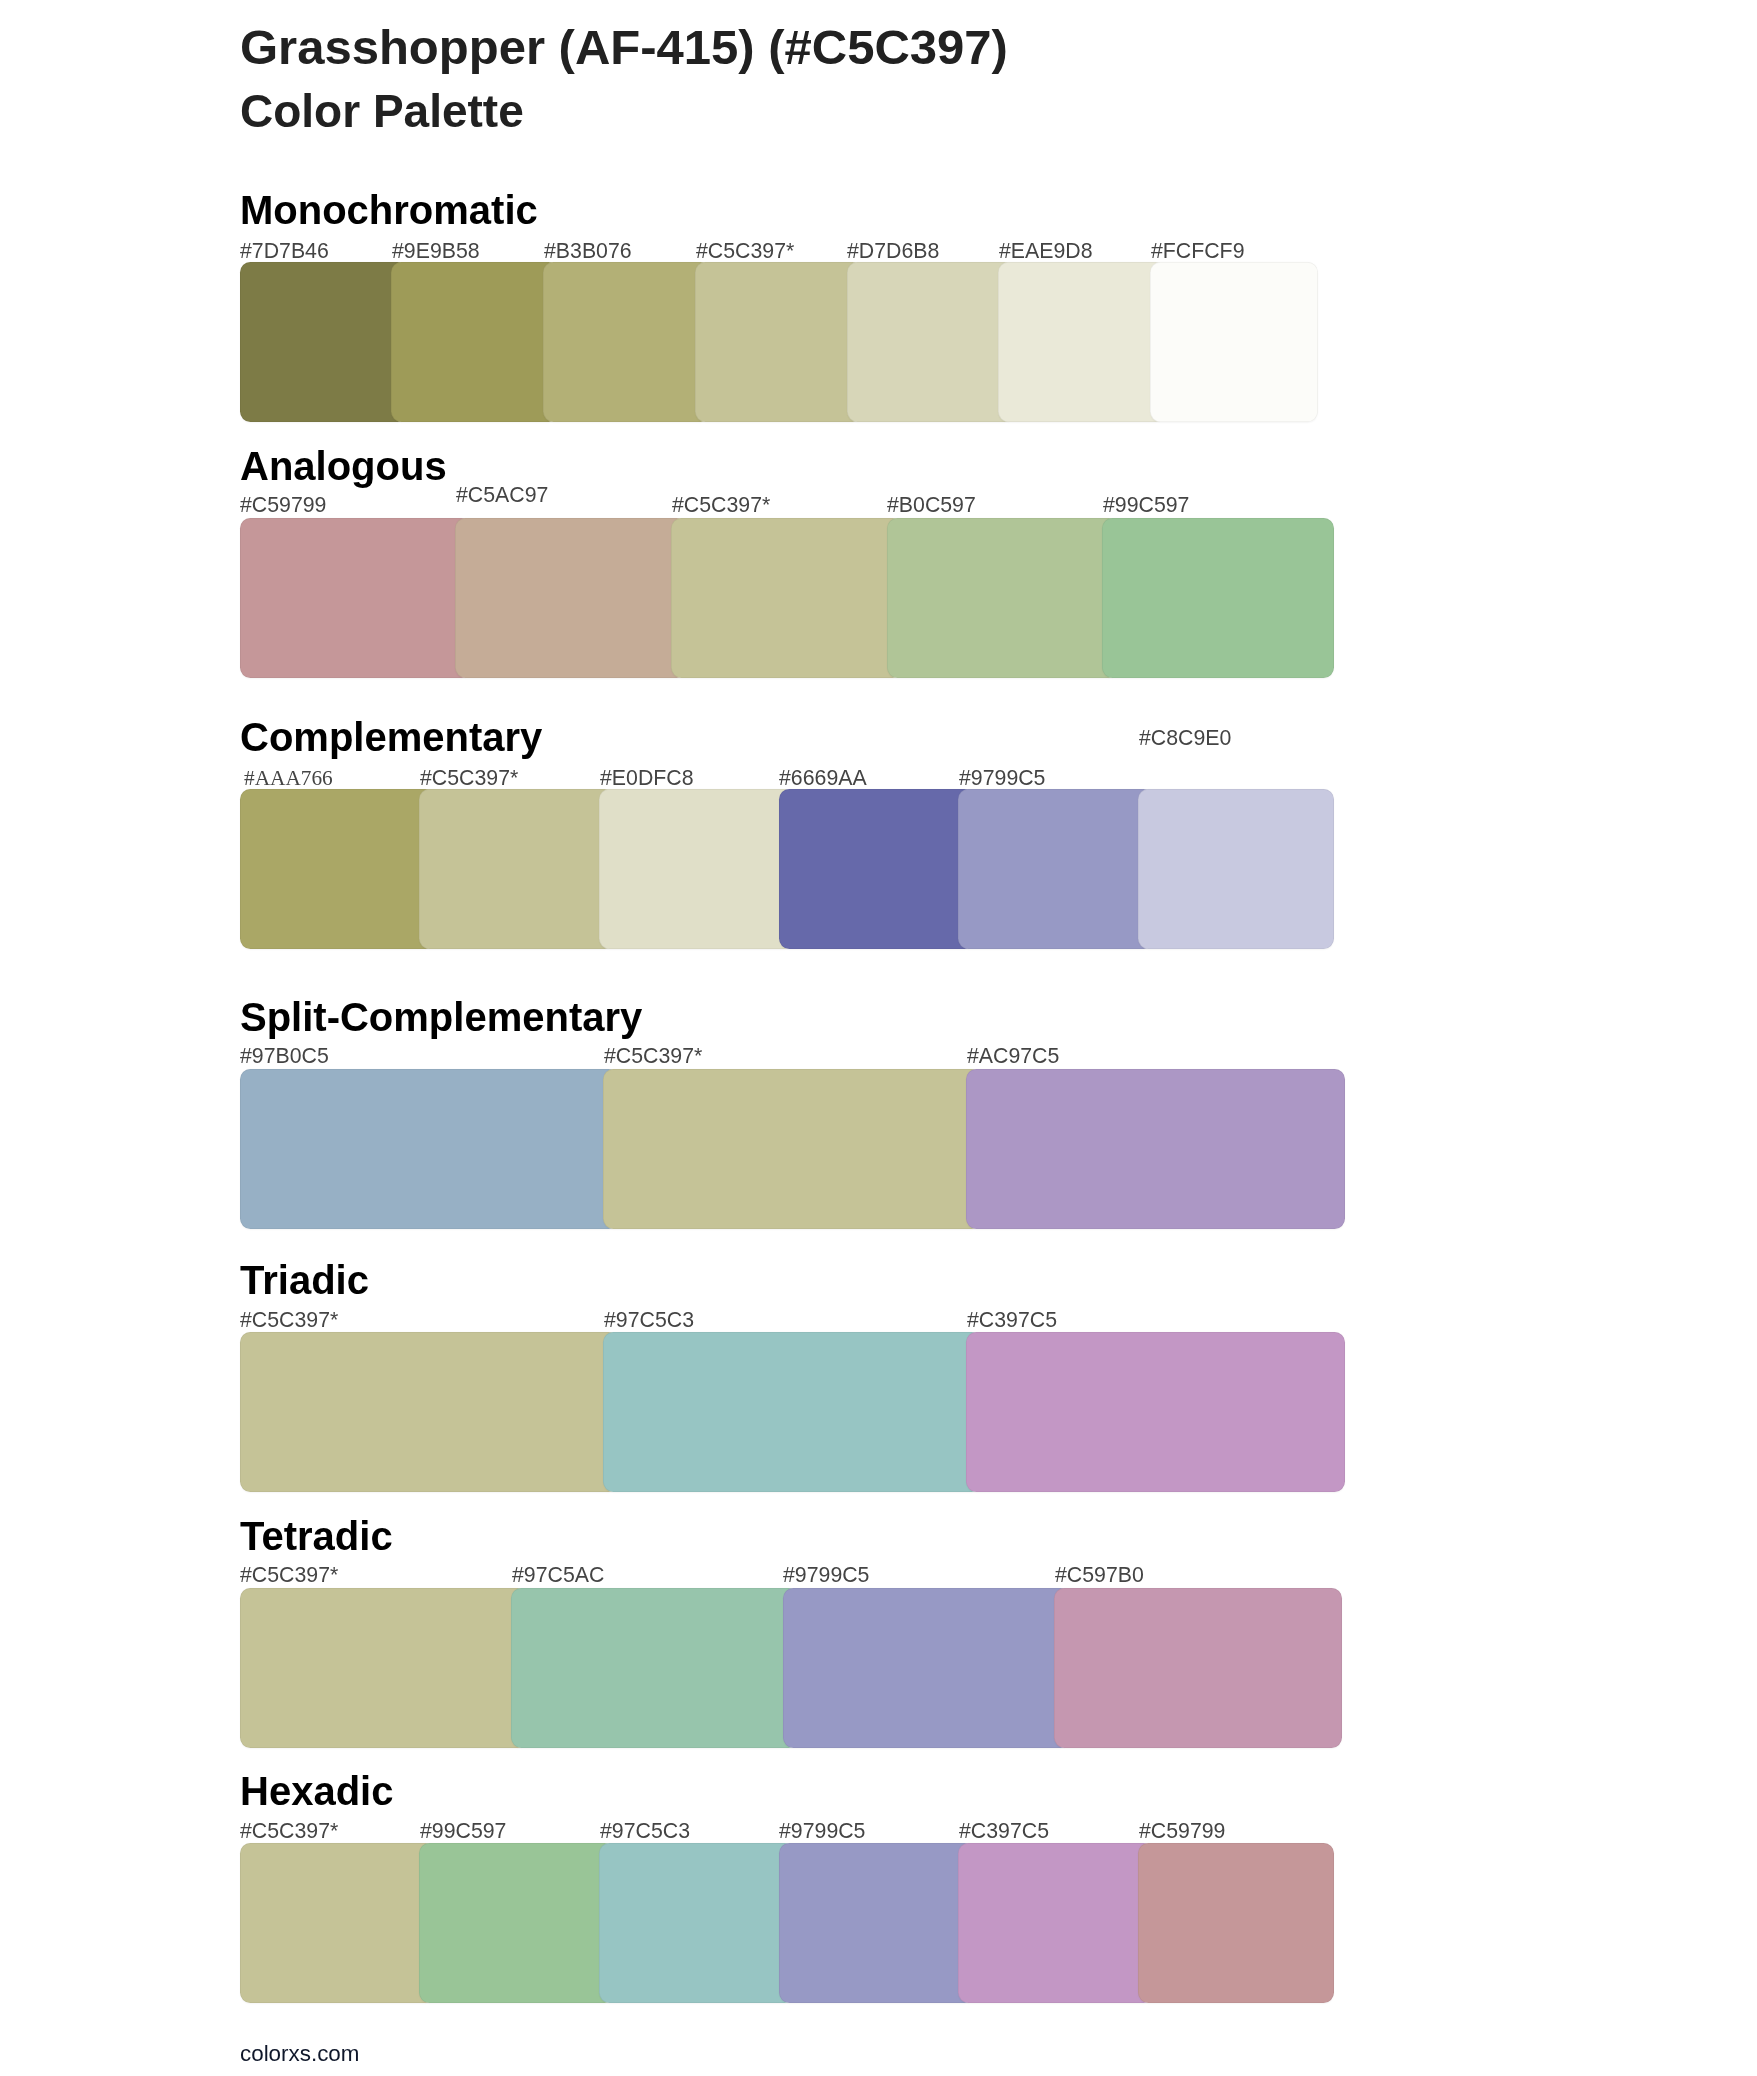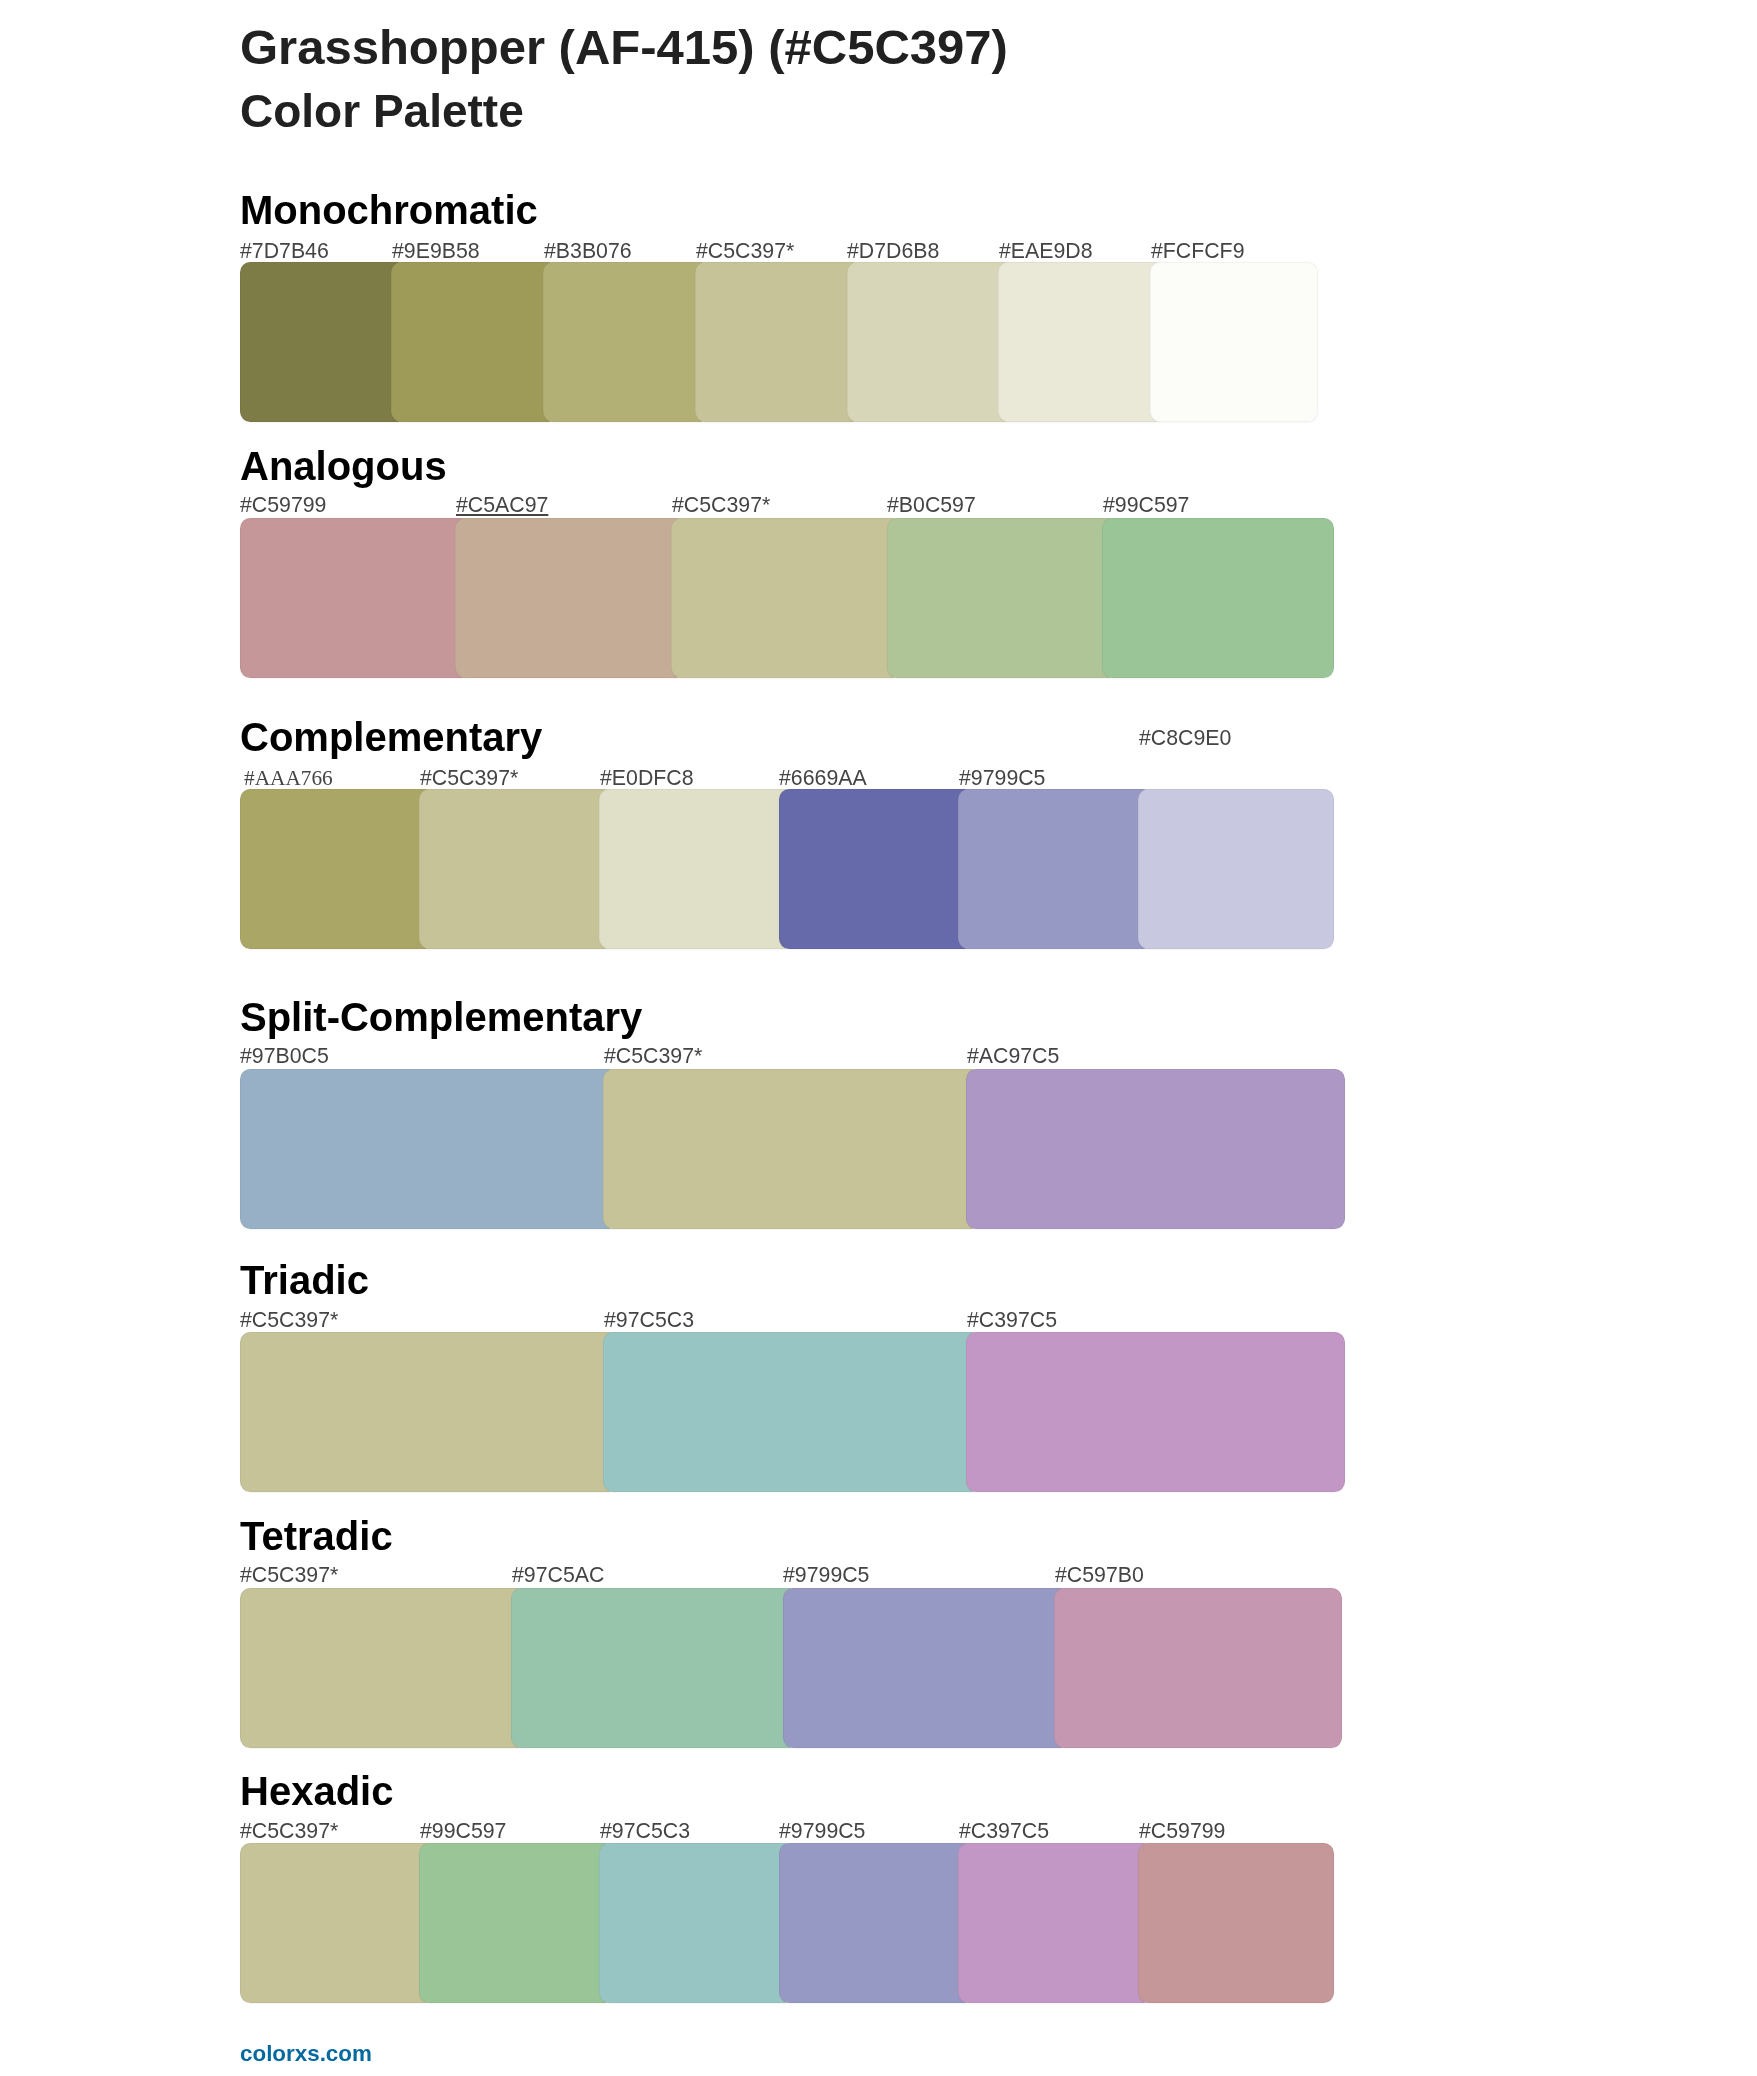--- a/index.html
+++ b/index.html
@@ -75,23 +75,22 @@
 
   
   .footer-site {
     position: absolute;
     left: 240px;
     top: 2043px;
     opacity: 0.999;
     will-change: opacity;
     font-size: 22.4px;
     line-height: 22.4px;
-    color: #0369a1;
-    white-space: nowrap;
-    font-weight: bold;
+    color: #0f172a;
+    white-space: nowrap;
   }
 </style>
 </head>
 <body>
 
 <div class="page">
 
   <div class="title-block">
     <div class="page-title">Grasshopper (AF-415) (#C5C397)</div>
     <div class="page-subtitle">Color Palette</div>
@@ -116,21 +115,21 @@
       <div class="swatch-hex-label" style="left: 1151px; top: 241px;">#FCFCF9</div>
     </div>
   </div>
 
   <div class="section">
     <div class="section-title" style="top: 446px;">Analogous</div>
     <div class="swatch-row">
       <div class="swatch" style="left: 240px; top: 518px; width: 232px; height: 160px; border-radius: 10.4px; background: rgb(197, 151, 153); z-index: 1;"></div>
       <div class="swatch-hex-label" style="left: 240px; top: 495px;">#C59799</div>
       <div class="swatch" style="left: 455px; top: 518px; width: 232px; height: 160px; border-radius: 10.4px; background: rgb(197, 172, 151); z-index: 2;"></div>
-      <div class="swatch-hex-label" style="left: 456px; top: 495px; text-decoration: underline;">#C5AC97</div>
+      <div class="swatch-hex-label" style="left: 456px; top: 485px;">#C5AC97</div>
       <div class="swatch" style="left: 671px; top: 518px; width: 232px; height: 160px; border-radius: 10.4px; background: rgb(197, 195, 151); z-index: 3;"></div>
       <div class="swatch-hex-label" style="left: 672px; top: 495px;">#C5C397*</div>
       <div class="swatch" style="left: 887px; top: 518px; width: 232px; height: 160px; border-radius: 10.4px; background: rgb(176, 197, 151); z-index: 4;"></div>
       <div class="swatch-hex-label" style="left: 887px; top: 495px;">#B0C597</div>
       <div class="swatch" style="left: 1102px; top: 518px; width: 232px; height: 160px; border-radius: 10.4px; background: rgb(153, 197, 151); z-index: 5;"></div>
       <div class="swatch-hex-label" style="left: 1103px; top: 495px;">#99C597</div>
     </div>
   </div>
 
   <div class="section">

